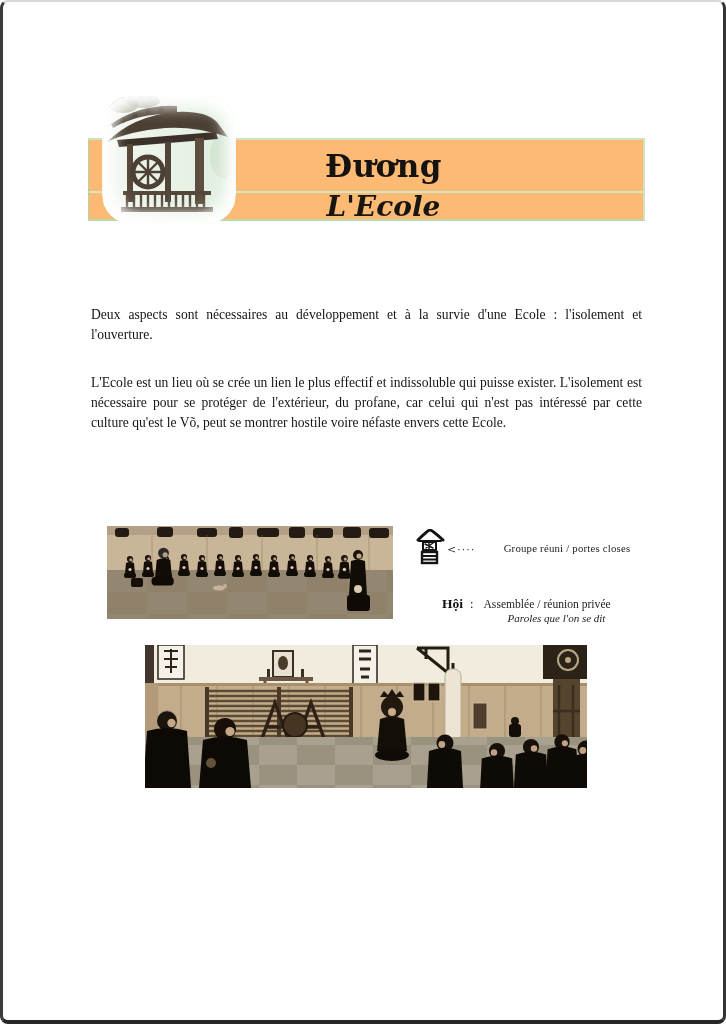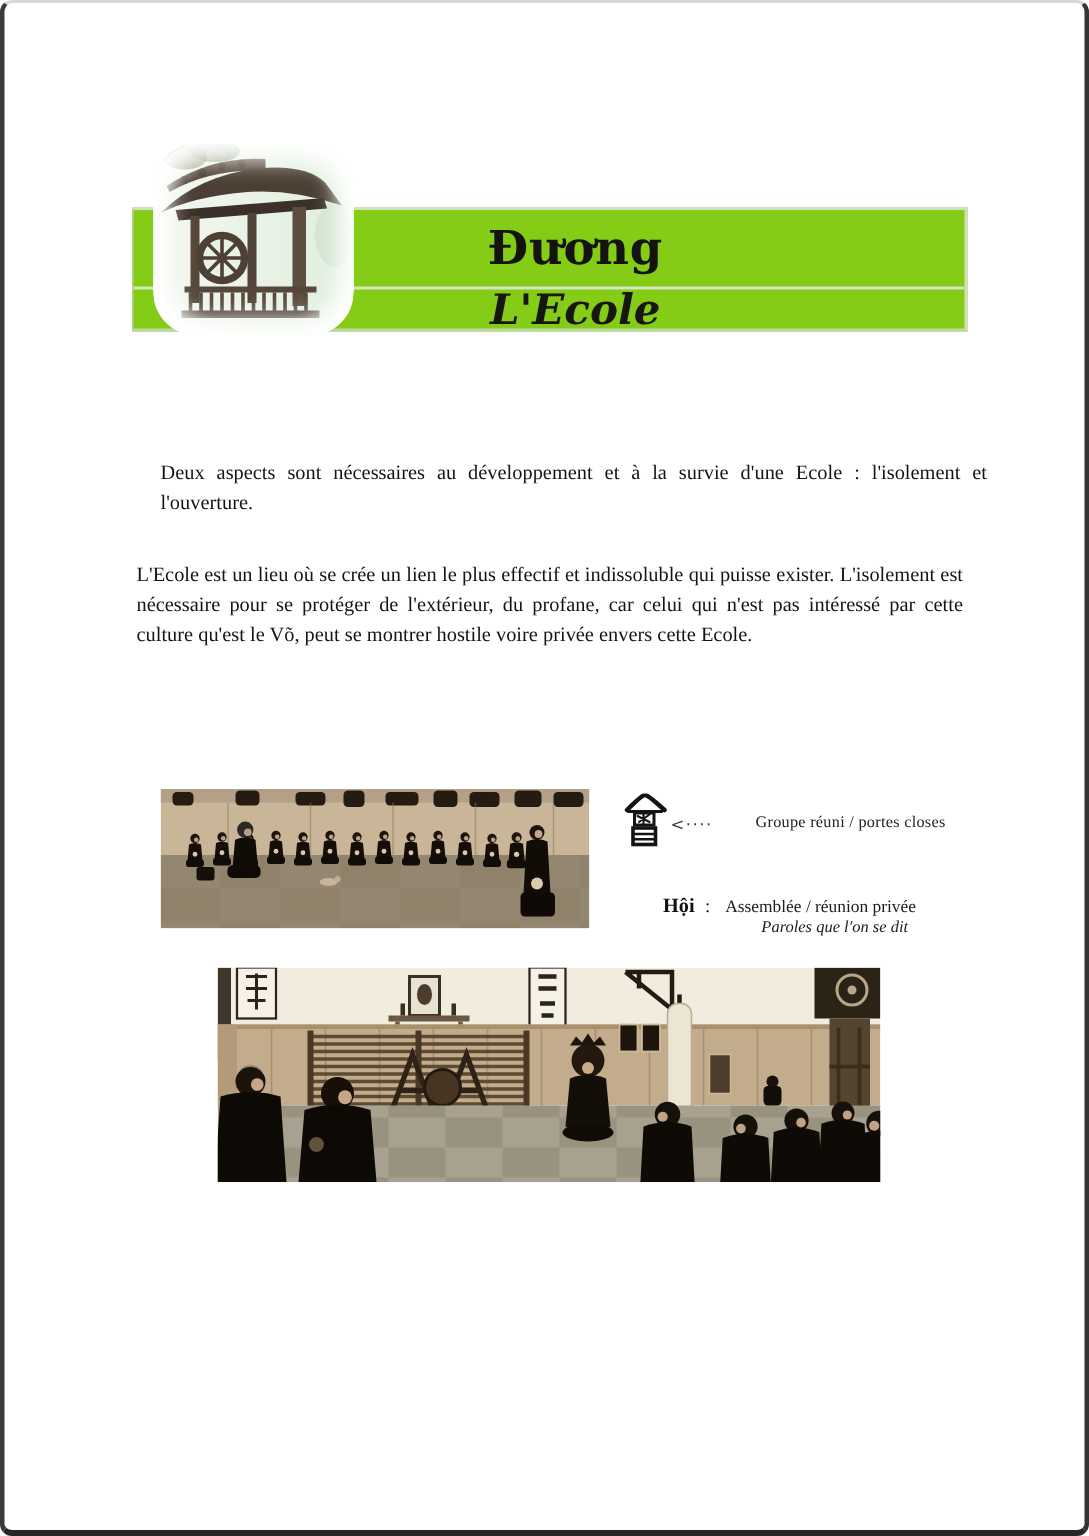--- a/index.html
+++ b/index.html
@@ -7,21 +7,21 @@
     position:relative;width:726px;height:1024px;background:#ffffff;
     box-sizing:border-box;overflow:hidden;
     border-left:3px solid #3a3a3a;border-right:3px solid #343434;
     border-bottom:4px solid #262626;border-top:2px solid #d8d8d8;
     border-radius:8px;
     font-family:"Liberation Serif", serif;color:#1b1b1b;
   }
   
   .banner{
     position:absolute;left:85px;top:136px;width:557px;height:83px;
-    background:#84cc16;box-sizing:border-box;
+    background:#fdba74;box-sizing:border-box;
     border-top:2px solid #cfe2bc;border-right:2px solid #cfe2bc;
     border-bottom:2px solid #bcd8a4;border-left:1px solid #b5d49c;
   }
   .banner .title-row{
     position:absolute;left:35px;right:0;top:0;height:51px;
     display:flex;align-items:center;justify-content:center;
   }
   .banner .title-row h1{
     margin:0;font-family:"DejaVu Serif", serif;font-weight:bold;
     font-size:31px;letter-spacing:.5px;color:#151310;
@@ -44,21 +44,21 @@
   .temple::after{
     content:"";position:absolute;inset:0;border-radius:30px;
     box-shadow:inset 0 0 16px 10px #ffffff;
   }
   .temple svg{display:block;width:100%;height:100%;}
   
   .para{
     position:absolute;left:88px;width:551px;margin:0;
     font-size:13.6px;line-height:20px;text-align:justify;color:#141414;
   }
-  .p1{top:303px;margin-left:16px;}
+  .p1{top:303px;}
   .p2{top:371px;}
   .p3{top:492px;text-align:left;}
   
   .photo1{position:absolute;left:104px;top:524px;width:286px;height:93px;overflow:hidden;}
   .photo1 svg,.photo2 svg{display:block;width:100%;height:100%;}
   .ideogram{position:absolute;left:412px;top:527px;width:30px;height:36px;}
   .ideogram svg{display:block;width:100%;height:100%;}
   .arrow{
     position:absolute;left:444px;top:541px;font-family:"DejaVu Sans", sans-serif;
     font-size:11px;letter-spacing:1px;color:#3a3a3a;
@@ -122,21 +122,21 @@
         <path d="M45,62 V90 M31,76 H59 M35,66 L55,86 M55,66 L35,86" stroke="#4e4034" stroke-width="2.4" fill="none"></path>
         <rect x="20" y="95" width="88" height="4" fill="#554739"></rect>
         <path d="M24,99 V112 M31,99 V112 M38,99 V112 M45,99 V112 M52,99 V112 M59,99 V112 M66,99 V112 M73,99 V112 M80,99 V112 M87,99 V112 M94,99 V112 M101,99 V112" stroke="#574a3c" stroke-width="2.4"></path>
         <rect x="18" y="111" width="92" height="5" fill="#4e4136"></rect>
         <rect width="132" height="128" fill="url(#tgvig)"></rect>
       </svg>
     </div>
   </header>
 
   <p class="para p1">Deux aspects sont nécessaires au développement et à la survie d'une Ecole : l'isolement et l'ouverture.</p>
-  <p class="para p2">L'Ecole est un lieu où se crée un lien le plus effectif et indissoluble qui puisse exister. L'isolement est nécessaire pour se protéger de l'extérieur, du profane, car celui qui n'est pas intéressé par cette culture qu'est le Võ, peut se montrer hostile voire privée envers cette Ecole.</p>
+  <p class="para p2">L'Ecole est un lieu où se crée un lien le plus effectif et indissoluble qui puisse exister. L'isolement est nécessaire pour se protéger de l'extérieur, du profane, car celui qui n'est pas intéressé par cette culture qu'est le Võ, peut se montrer hostile voire néfaste envers cette Ecole.</p>
 
   <div class="photo1">
     <svg viewBox="0 0 286 93" xmlns="http://www.w3.org/2000/svg">
       <defs>
         <g id="kf">
           <circle cx="5" cy="3" r="3.1" fill="#1d140c"></circle>
           <circle cx="5.8" cy="3.8" r="1.5" fill="#bfa184"></circle>
           <path d="M1,7 Q5,5 9,7 L10,18 Q5,20 0,18 Z" fill="#150e08"></path>
           <circle cx="5" cy="13.5" r="1.6" fill="#d8c8ae"></circle>
           <rect x="-1" y="17" width="12" height="5" rx="2" fill="#120c07"></rect>

